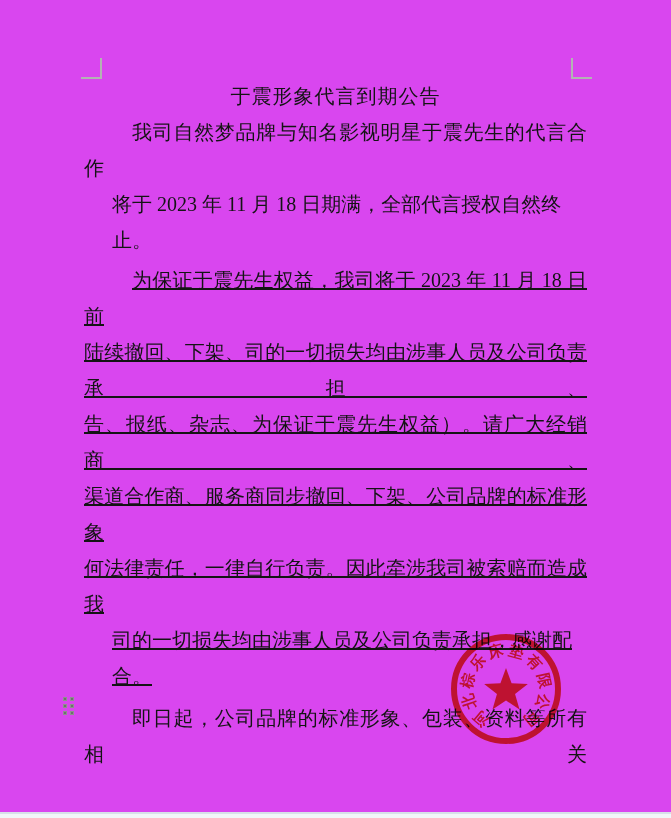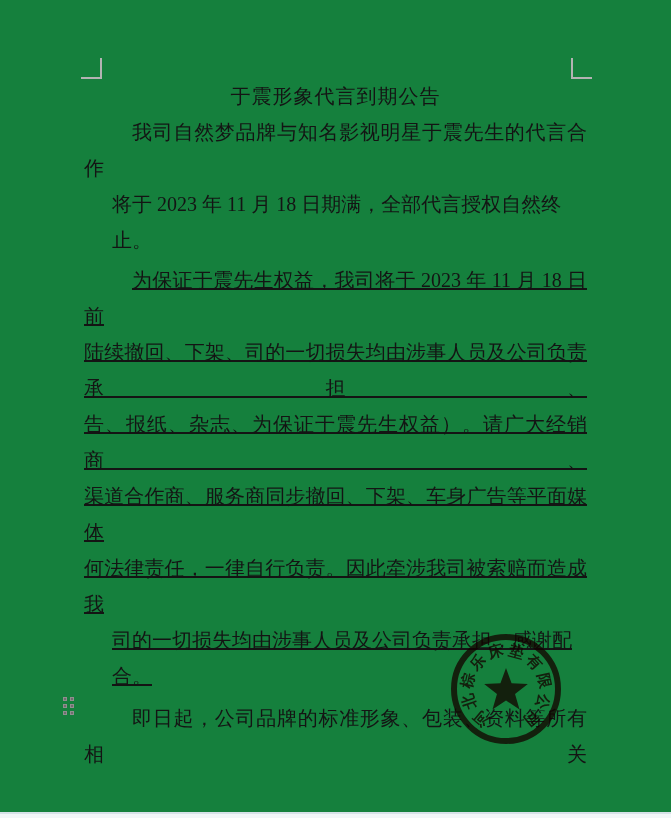--- a/index.html
+++ b/index.html
@@ -1,17 +1,17 @@
 <!DOCTYPE html>
 <html><head>
 <meta charset="utf-8">
 <style>
   html,body{margin:0;padding:0;background:#ffffff;}
   .canvas{
-    position:relative;width:671px;height:818px;background:#15803d;overflow:hidden;
+    position:relative;width:671px;height:818px;background:#d946ef;overflow:hidden;
     font-family:"Liberation Serif","DejaVu Serif",serif;color:#141414;
   }
   
   .corner{position:absolute;width:19px;height:19px;}
   .corner-tl{left:81px;top:58px;border-right:2px solid #b3b3b3;border-bottom:2px solid #b3b3b3;}
   .corner-tr{left:571px;top:58px;border-left:2px solid #b3b3b3;border-bottom:2px solid #b3b3b3;}
   
   .content{position:absolute;left:84px;top:78px;width:503px;font-size:20px;line-height:36px;}
   .title{text-align:center;letter-spacing:1px;}
   .line{white-space:nowrap;}
@@ -43,21 +43,21 @@
     <div class="title">于震形象代言到期公告</div>
     <div id="paragraphs">
         <div class="para para-2">
           <div class="line just indent">我司自然梦品牌与知名影视明星于震先生的代言合作</div>
           <div class="line wrapok">将于 2023 年 11 月 18 日期满，全部代言授权自然终止。</div>
         </div>
         <div class="para para-3">
           <div class="line just indent">为保证于震先生权益，我司将于 2023 年 11 月 18 日前</div>
           <div class="line just">陆续撤回、下架、司的一切损失均由涉事人员及公司负责承担、</div>
           <div class="line just">告、报纸、杂志、为保证于震先生权益）。请广大经销商、</div>
-          <div class="line just">渠道合作商、服务商同步撤回、下架、车身广告等平面媒体</div>
+          <div class="line just">渠道合作商、服务商同步撤回、下架、公司品牌的标准形象</div>
           <div class="line just">何法律责任，一律自行负责。因此牵涉我司被索赔而造成我</div>
           <div class="line wrapok">司的一切损失均由涉事人员及公司负责承担，感谢配合。</div>
         </div>
         <div class="para para-4">
           <div class="line just indent">即日起，公司品牌的标准形象、包装、资料等所有相关</div>
         </div>
       </div>
 
   </div>
 

